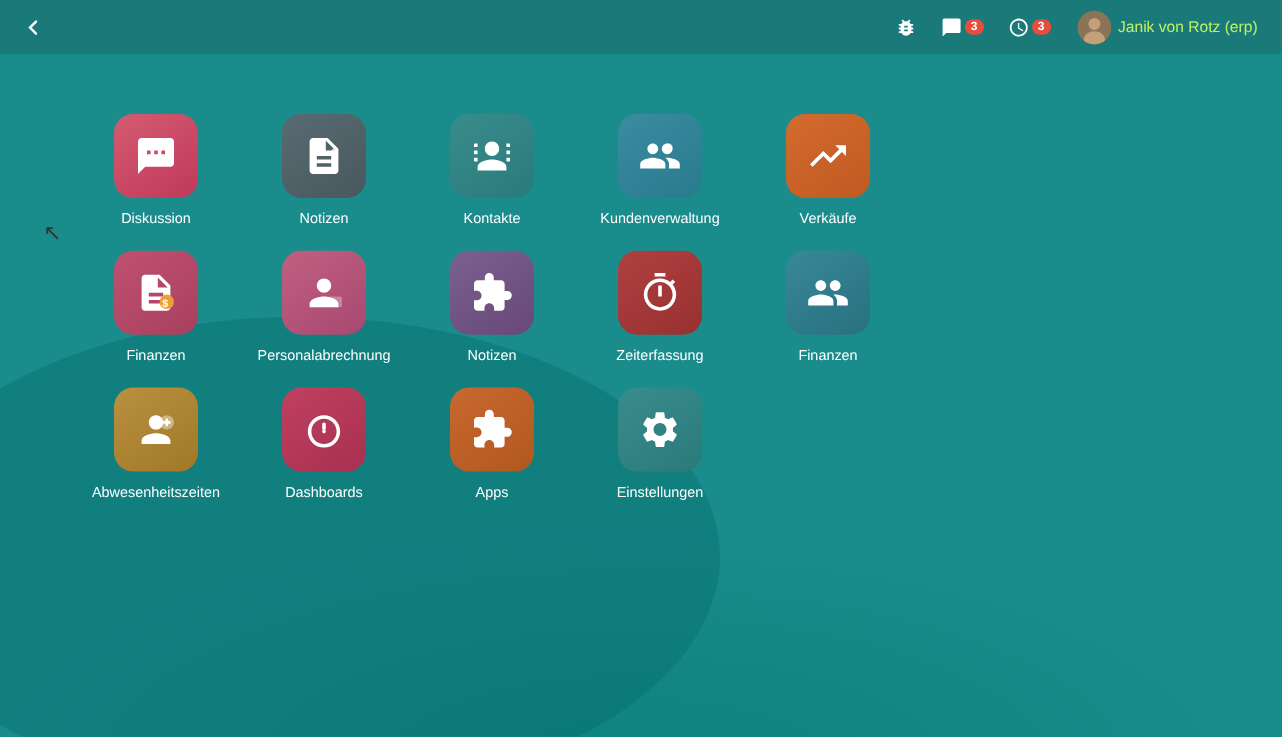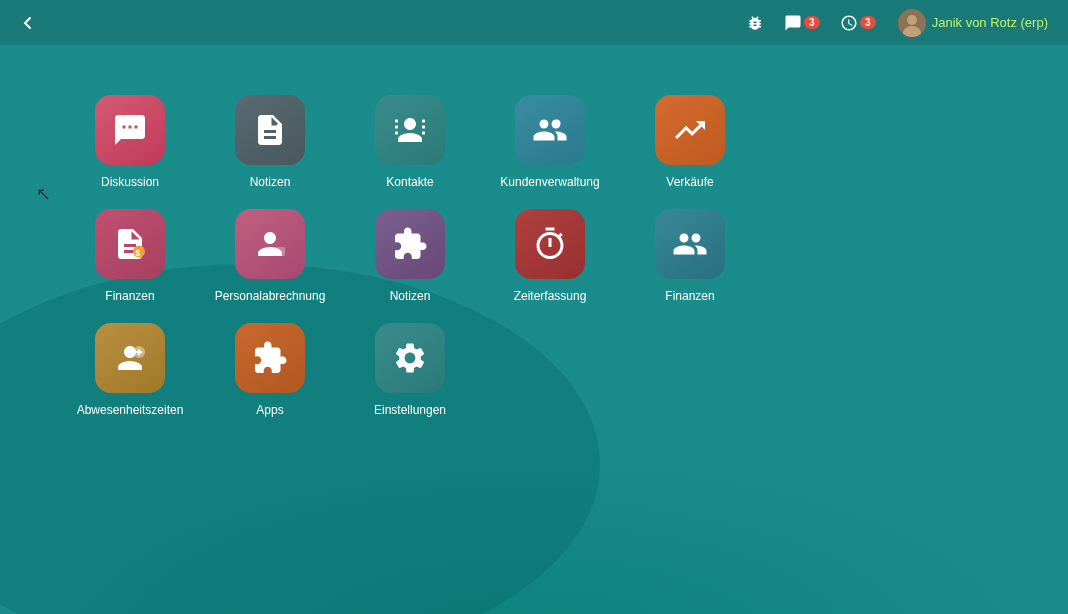--- a/index.html
+++ b/index.html
@@ -370,20 +370,31 @@
       <div class="app-icon-box bg-yellow">
         <svg viewBox="0 0 24 24" fill="white">
           <path d="M12 12c2.21 0 4-1.79 4-4s-1.79-4-4-4-4 1.79-4 4 1.79 4 4 4zm0 2c-2.67 0-8 1.34-8 4v2h16v-2c0-2.66-5.33-4-8-4z"></path>
           <circle cx="18" cy="8" r="4" fill="rgba(255,255,255,0.4)"></circle>
           <path d="M16.5 8h3M18 6.5v3" stroke="white" stroke-width="1.5" stroke-linecap="round"></path>
         </svg>
       </div>
       <span class="app-label">Abwesenheitszeiten</span>
     </div>
 
+    <div class="app-item">
+      <div class="app-icon-box bg-red-pink">
+        <svg viewBox="0 0 24 24" fill="white">
+          <path d="M12 2C6.48 2 2 6.48 2 12s4.48 10 10 10 10-4.48 10-10S17.52 2 12 2zm-2 14.5v-9l6 4.5-6 4.5z" opacity="0"></path>
+          <path d="M19.5 12c0 4.14-3.36 7.5-7.5 7.5S4.5 16.14 4.5 12H2c0 5.52 4.48 10 10 10s10-4.48 10-10h-2.5zm0-5.5l-2.83 2.83C15.69 8.49 13.91 7.5 12 7.5c-2.49 0-4.5 2.01-4.5 4.5h2c0-1.38 1.12-2.5 2.5-2.5.91 0 1.7.49 2.13 1.22L11.5 13H22V2.5l-2.5 4z" opacity="0"></path>
+
+          <path d="M3 13h2c0 3.87 3.13 7 7 7s7-3.13 7-7h2c0 4.97-4.03 9-9 9s-9-4.03-9-9zm9-9C7.03 4 3 8.03 3 13h2c0-3.87 3.13-7 7-7s7 3.13 7 7h2c0-4.97-4.03-9-9-9zm-1 9c0 .55.45 1 1 1s1-.45 1-1-.45-1-1-1-1 .45-1 1zm1-5c-.55 0-1 .45-1 1v3h2v-3c0-.55-.45-1-1-1z"></path>
+        </svg>
+      </div>
+      <span class="app-label">Dashboards</span>
+    </div>
 
     <div class="app-item">
       <div class="app-icon-box bg-orange-app">
         <svg viewBox="0 0 24 24" fill="white">
           <path d="M20.5 11H19V7c0-1.1-.9-2-2-2h-4V3.5C13 2.12 11.88 1 10.5 1S8 2.12 8 3.5V5H4C2.9 5 2 5.9 2 7v3.8h1.5c1.49 0 2.7 1.21 2.7 2.7s-1.21 2.7-2.7 2.7H2V20c0 1.1.9 2 2 2h3.8v-1.5c0-1.49 1.21-2.7 2.7-2.7s2.7 1.21 2.7 2.7V22H17c1.1 0 2-.9 2-2v-4h1.5c1.38 0 2.5-1.12 2.5-2.5S21.88 11 20.5 11z"></path>
         </svg>
       </div>
       <span class="app-label">Apps</span>
     </div>
 

